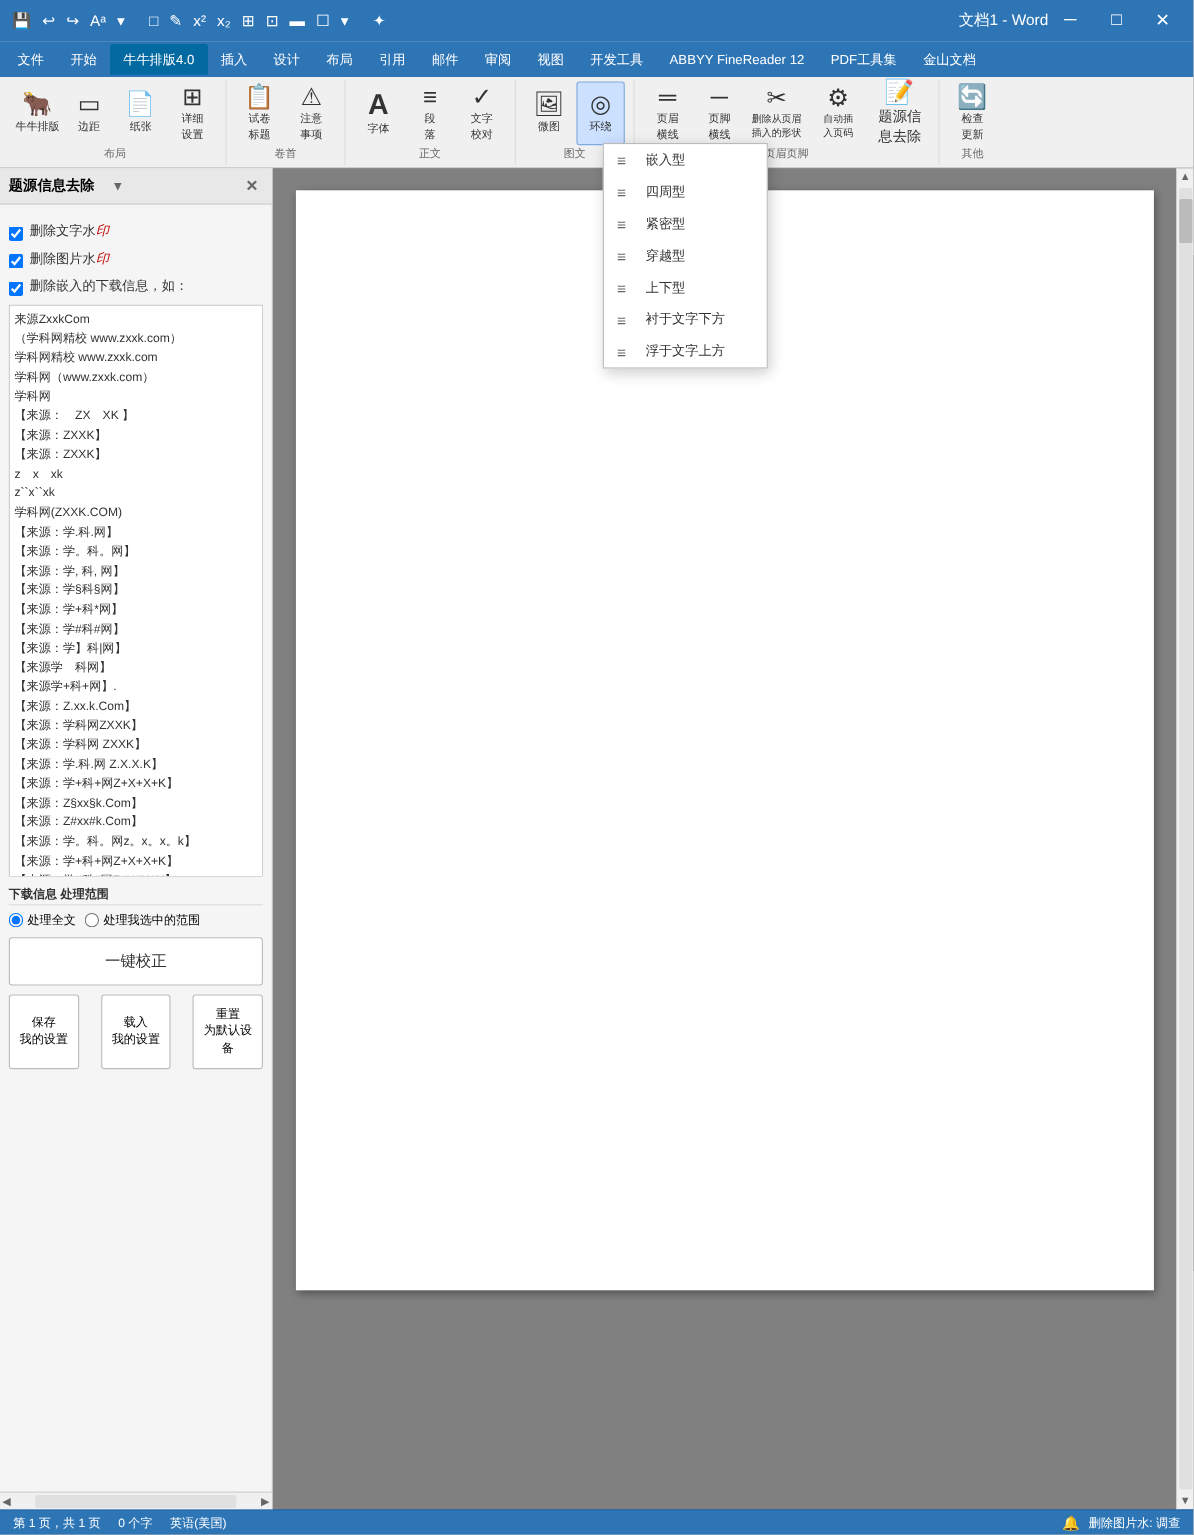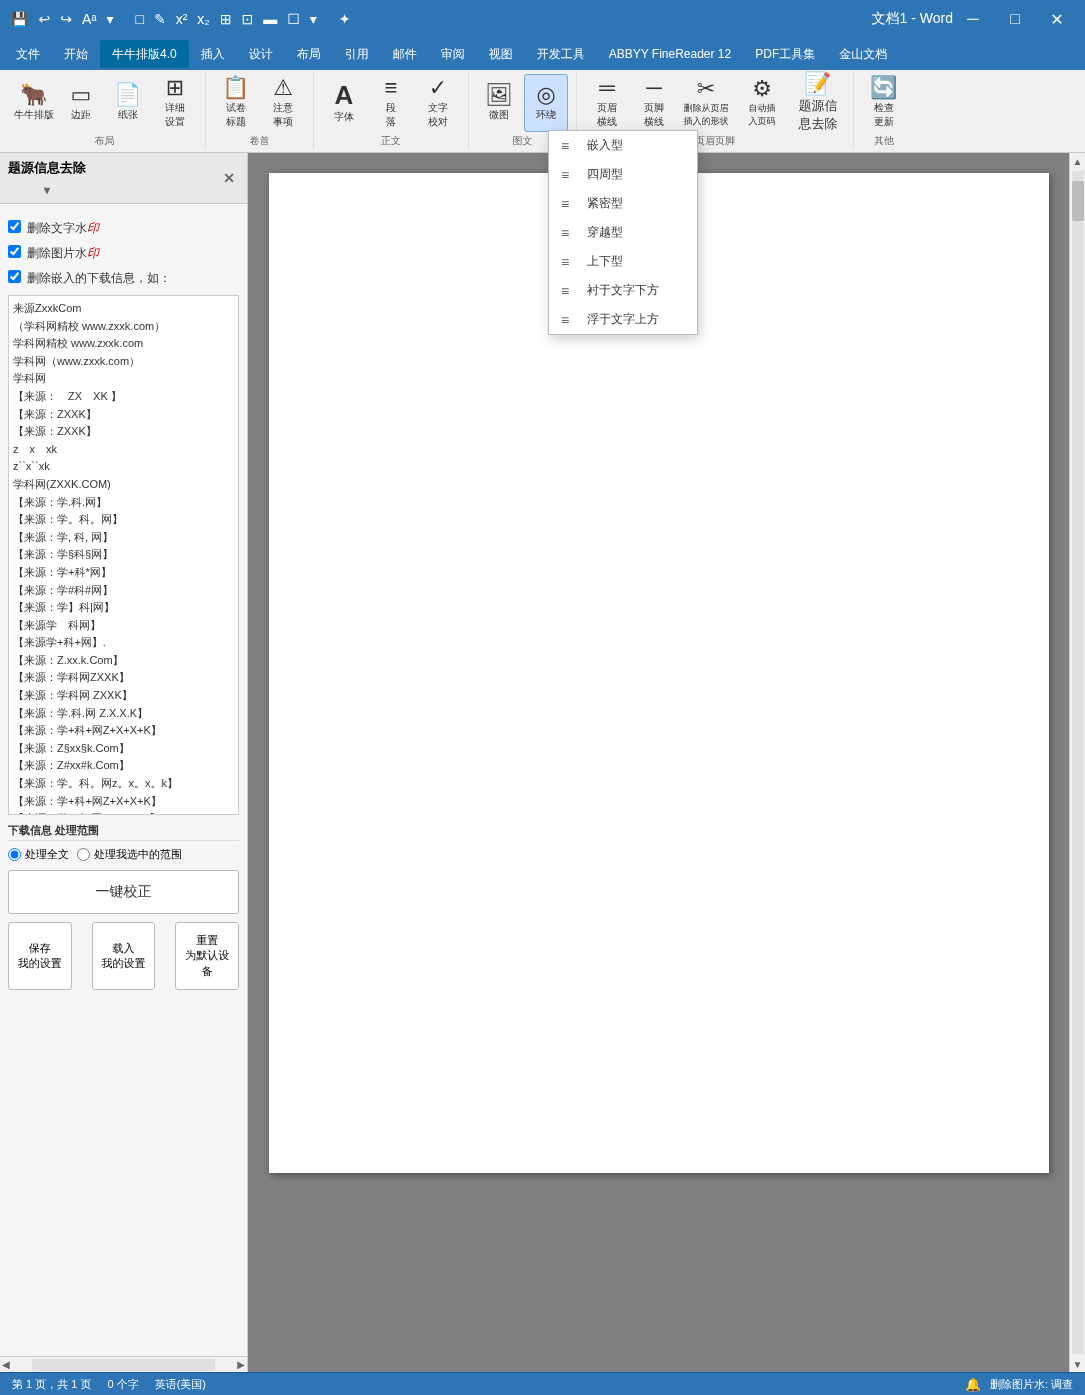--- a/index.html
+++ b/index.html
@@ -109,26 +109,26 @@
     .panel-header {
       background: #e8e8e8;
       border-bottom: 1px solid #ccc;
       padding: 6px 8px;
       display: flex;
       align-items: center;
       justify-content: space-between;
       font-size: 13px;
       font-weight: bold;
     }
-    .panel-header-left { display: flex; align-items: center; gap: 6px; flex-direction: column; }
+    .panel-header-left { display: flex; align-items: center; gap: 18px; }
     .panel-close { cursor: pointer; font-size: 14px; color: #666; width: 20px; height: 20px; display: flex; align-items: center; justify-content: center; border-radius: 3px; }
     .panel-expand { cursor: pointer; font-size: 12px; color: #666; }
 
     .panel-body { padding: 8px; flex: 1; overflow-y: auto; }
-    .checkbox-item { display: flex; align-items: flex-start; gap: 6px; margin: 8px 0; font-size: 12px; }
+    .checkbox-item { display: flex; align-items: flex-end; gap: 6px; margin: 8px 0; font-size: 12px; }
     .checkbox-item input { cursor: pointer; }
     .checkbox-label { color: #333; }
     .checkbox-label span { color: #c00000; font-style: italic; }
 
     .text-area-container {
       margin: 4px 0;
       border: 1px solid #ccc;
       background: white;
       height: 520px;
       overflow-y: scroll;

